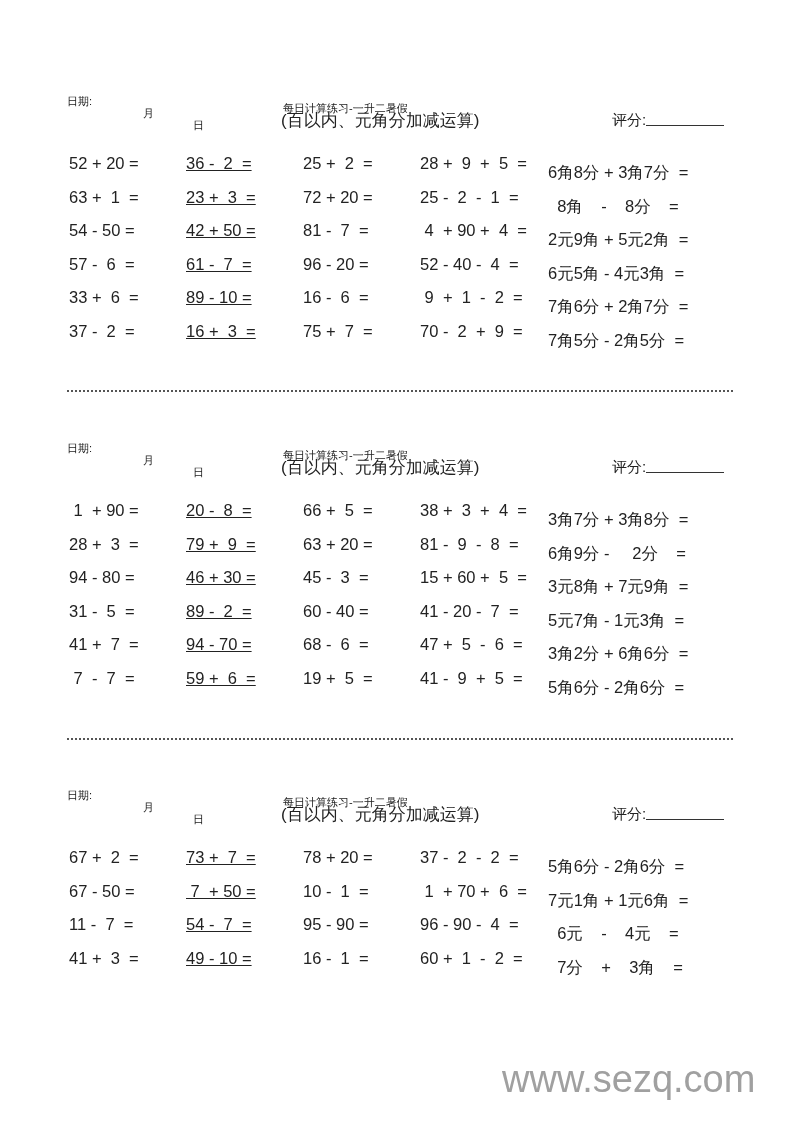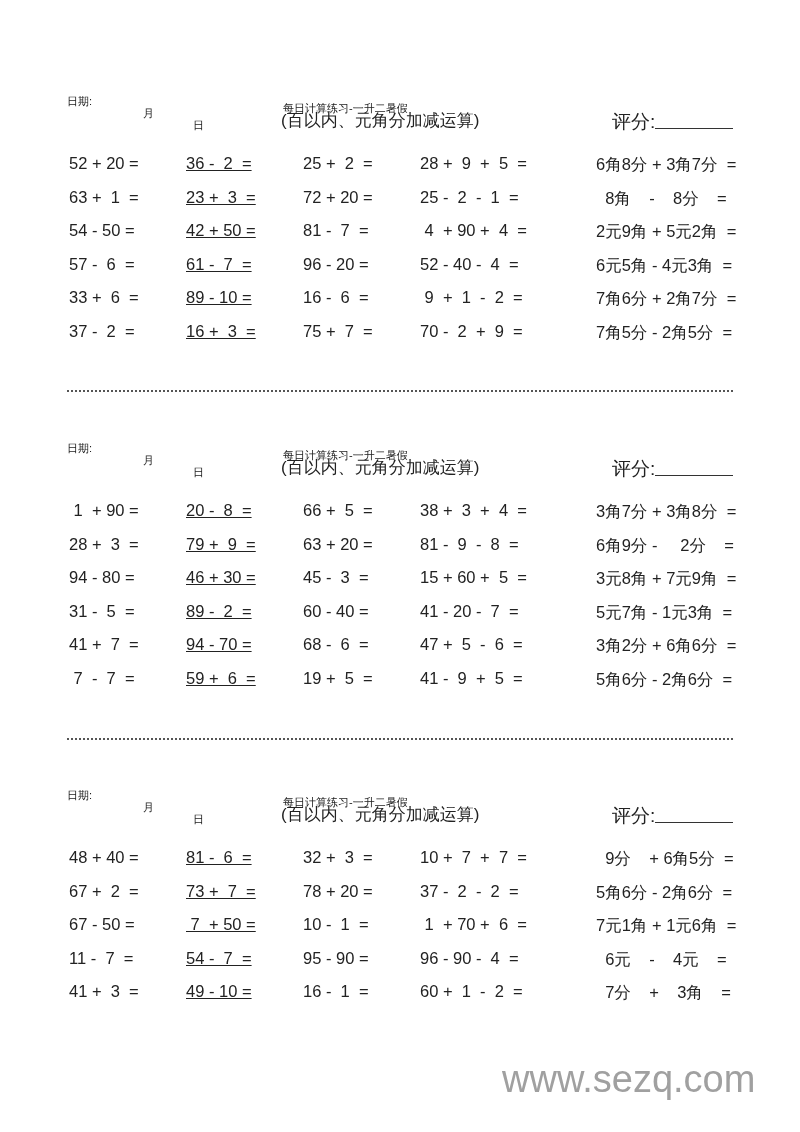--- a/index.html
+++ b/index.html
@@ -43,21 +43,21 @@
       position: absolute;
       left: 281px;
       top: 39px;
       font-size: 17px;
       white-space: nowrap;
     }
     .hdr-score {
       position: absolute;
       left: 612px;
       top: 39px;
-      font-size: 19px;
+      font-size: 15px;
       white-space: nowrap;
     }
     .hdr-score .blank {
       display: inline-block;
       width: 78px;
       border-bottom: 1px solid #333;
       height: 16px;
       vertical-align: -1px;
     }
     .rows {
@@ -74,21 +74,21 @@
     .cell {
       position: absolute;
       top: 0;
       white-space: pre;
       font-family: "Liberation Sans", "DejaVu Sans", sans-serif;
     }
     .c0 { left: 69px; }
     .c1 { left: 186px; text-decoration: underline; }
     .c2 { left: 303px; }
     .c3 { left: 420px; }
-    .c4 { left: 596px; }
+    .c4 { left: 548px; margin-top: 8px; }
     .sep {
       position: absolute;
       left: 67px;
       width: 666px;
       height: 0;
       border-top: 2px dotted #555;
     }
     .watermark {
       position: absolute;
       left: 502px;
@@ -221,27 +221,20 @@
       <span class="mon">月</span>
       <span class="day">日</span>
     </div>
     <div class="hdr-title">每日计算练习-一升二暑假</div>
     <div class="hdr-sub">(百以内、元角分加减运算)</div>
     <div class="hdr-score">
       <span>评分:</span><span class="blank"></span>
     </div>
     <div class="rows">
         <div class="row">
-          <span class="cell c0">48 + 40 =</span>
-          <span class="cell c1">81 -  6  =</span>
-          <span class="cell c2">32 +  3  =</span>
-          <span class="cell c3">10 +  7  +  7  =</span>
-          <span class="cell c4">  9分    + 6角5分  =</span>
-        </div>
-        <div class="row">
           <span class="cell c0">67 +  2  =</span>
           <span class="cell c1">73 +  7  =</span>
           <span class="cell c2">78 + 20 =</span>
           <span class="cell c3">37 -  2  -  2  =</span>
           <span class="cell c4">5角6分 - 2角6分  =</span>
         </div>
         <div class="row">
           <span class="cell c0">67 - 50 =</span>
           <span class="cell c1"> 7  + 50 =</span>
           <span class="cell c2">10 -  1  =</span>

